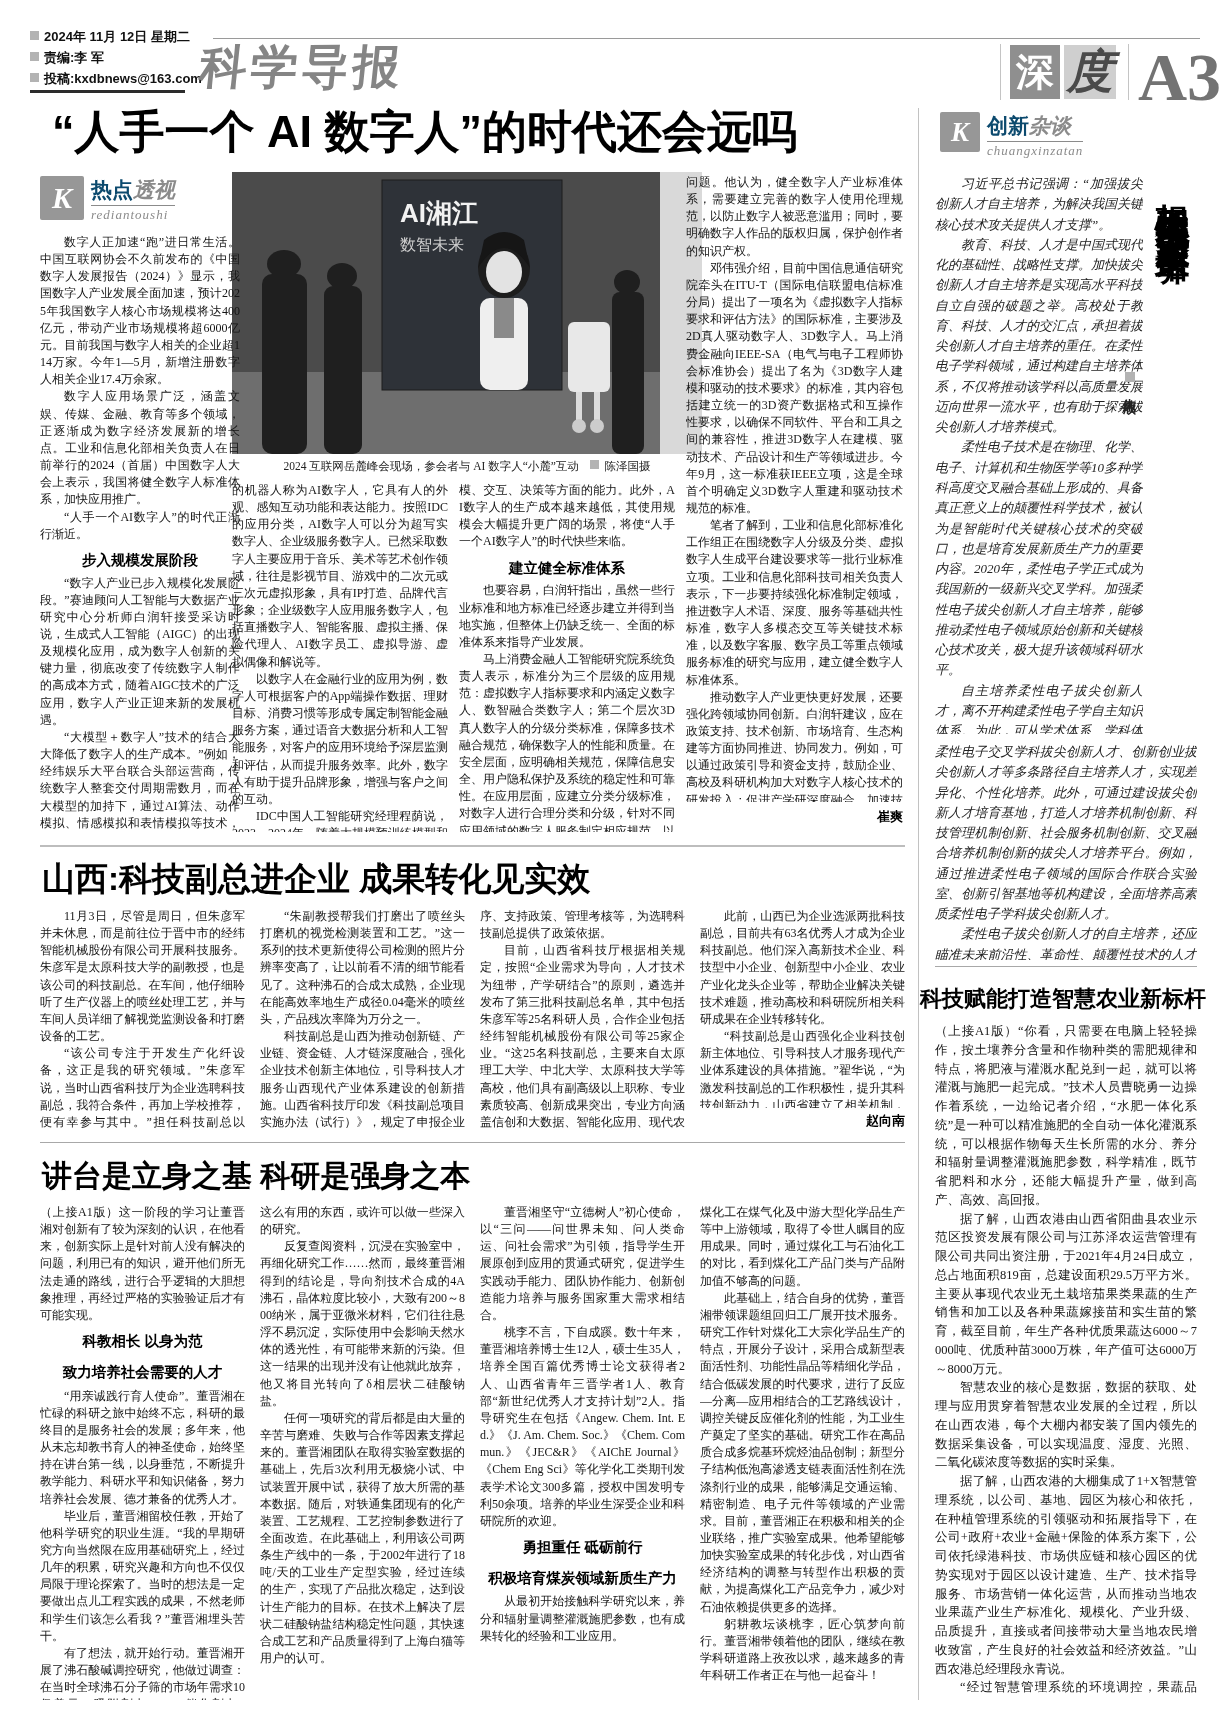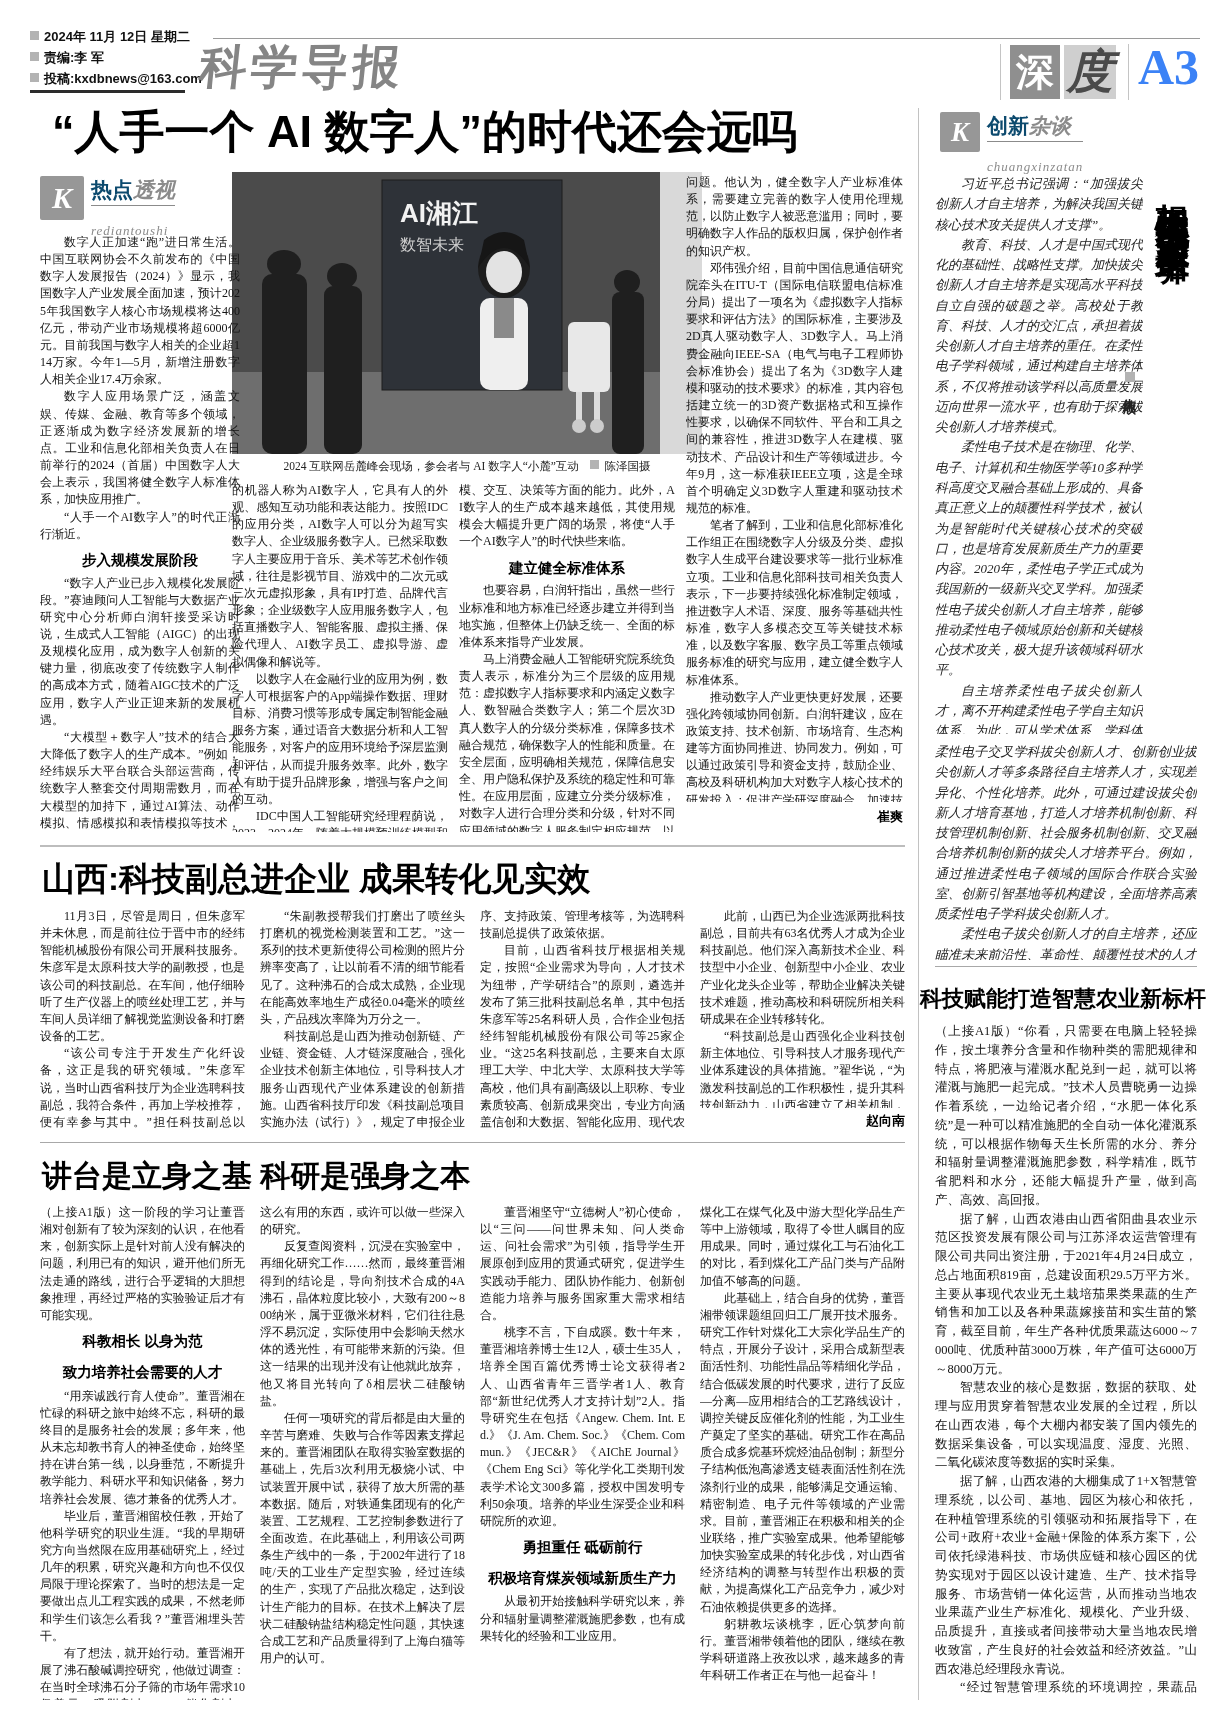--- a/index.html
+++ b/index.html
@@ -12,29 +12,29 @@
   }
   .abs { position:absolute; }
   .sq { display:inline-block; width:9px; height:9px; background:#b3b3b3; margin-right:5px; vertical-align:1px; }
   
   .info { font-family:"Liberation Sans","DejaVu Sans",sans-serif; font-size:13px; line-height:1.62; font-weight:700; color:#111; }
   .info-rule { background:#2c2c2c; height:3px; }
   .toprule { background:#9a9a9a; height:1px; }
   .masthead { font-size:47px; font-weight:900; color:#858585; transform:skewX(-6deg); letter-spacing:4px; font-family:"Liberation Serif",serif; }
   .badge-box { display:flex; align-items:center; justify-content:center; }
   .vline { width:1px; background:#c4c4c4; }
-  .pageno { font-size:50px; font-weight:900; font-family:"Liberation Serif",serif; color:#3b82f6; }
+  .pageno { font-size:68px; font-weight:900; font-family:"Liberation Serif",serif; color:#737373; }
   
   .h-sans { font-family:"Liberation Sans","DejaVu Sans",sans-serif; font-weight:900; color:#000; }
   #lead-headline { font-size:45px; letter-spacing:0px; white-space:nowrap; }
   
   .kbox { background:#979797; color:#fff; font-family:"Liberation Serif",serif; font-style:italic; font-weight:900; display:flex; align-items:center; justify-content:center; border-radius:2px; }
   .kicker-title b { font-family:"Liberation Sans",sans-serif; font-size:21px; color:#0c4a6e; }
   .kicker-title i { font-size:21px; color:#8b8b8b; font-weight:700; }
-  .pinyin { font-style:italic; color:#8b8b8b; font-size:13px; border-top:1px solid #8b8b8b; margin-top:1px; padding-top:17px; letter-spacing:1px; }
+  .pinyin { font-style:italic; color:#8b8b8b; font-size:13px; border-top:1px solid #8b8b8b; margin-top:1px; padding-top:1px; letter-spacing:1px; }
   
   .col { overflow:hidden; text-align:justify; word-break:break-all; font-size:12px; line-height:1.43; color:#151515; }
   .col .para { text-indent:2em; }
   .col .para0 { text-indent:0; }
   .col .sub { font-family:"Liberation Sans",sans-serif; font-weight:900; text-align:center; text-indent:0; font-size:14.5px; margin-top:7px; color:#000; }
   .col .sub2 { font-family:"Liberation Sans",sans-serif; font-weight:900; text-align:center; text-indent:0; font-size:14.5px; margin-bottom:5px; color:#000;margin-top:10px; }
   .col .sub + .para, .col .sub2 + .para { margin-top:4px; }
   .kai { font-style:italic; font-size:13px; line-height:1.56; color:#222; }
   .byline { font-family:"Liberation Sans",sans-serif; font-weight:900; font-size:13px; text-align:right; color:#000; }
   .caption { font-size:11.5px; text-align:center; color:#222; }

